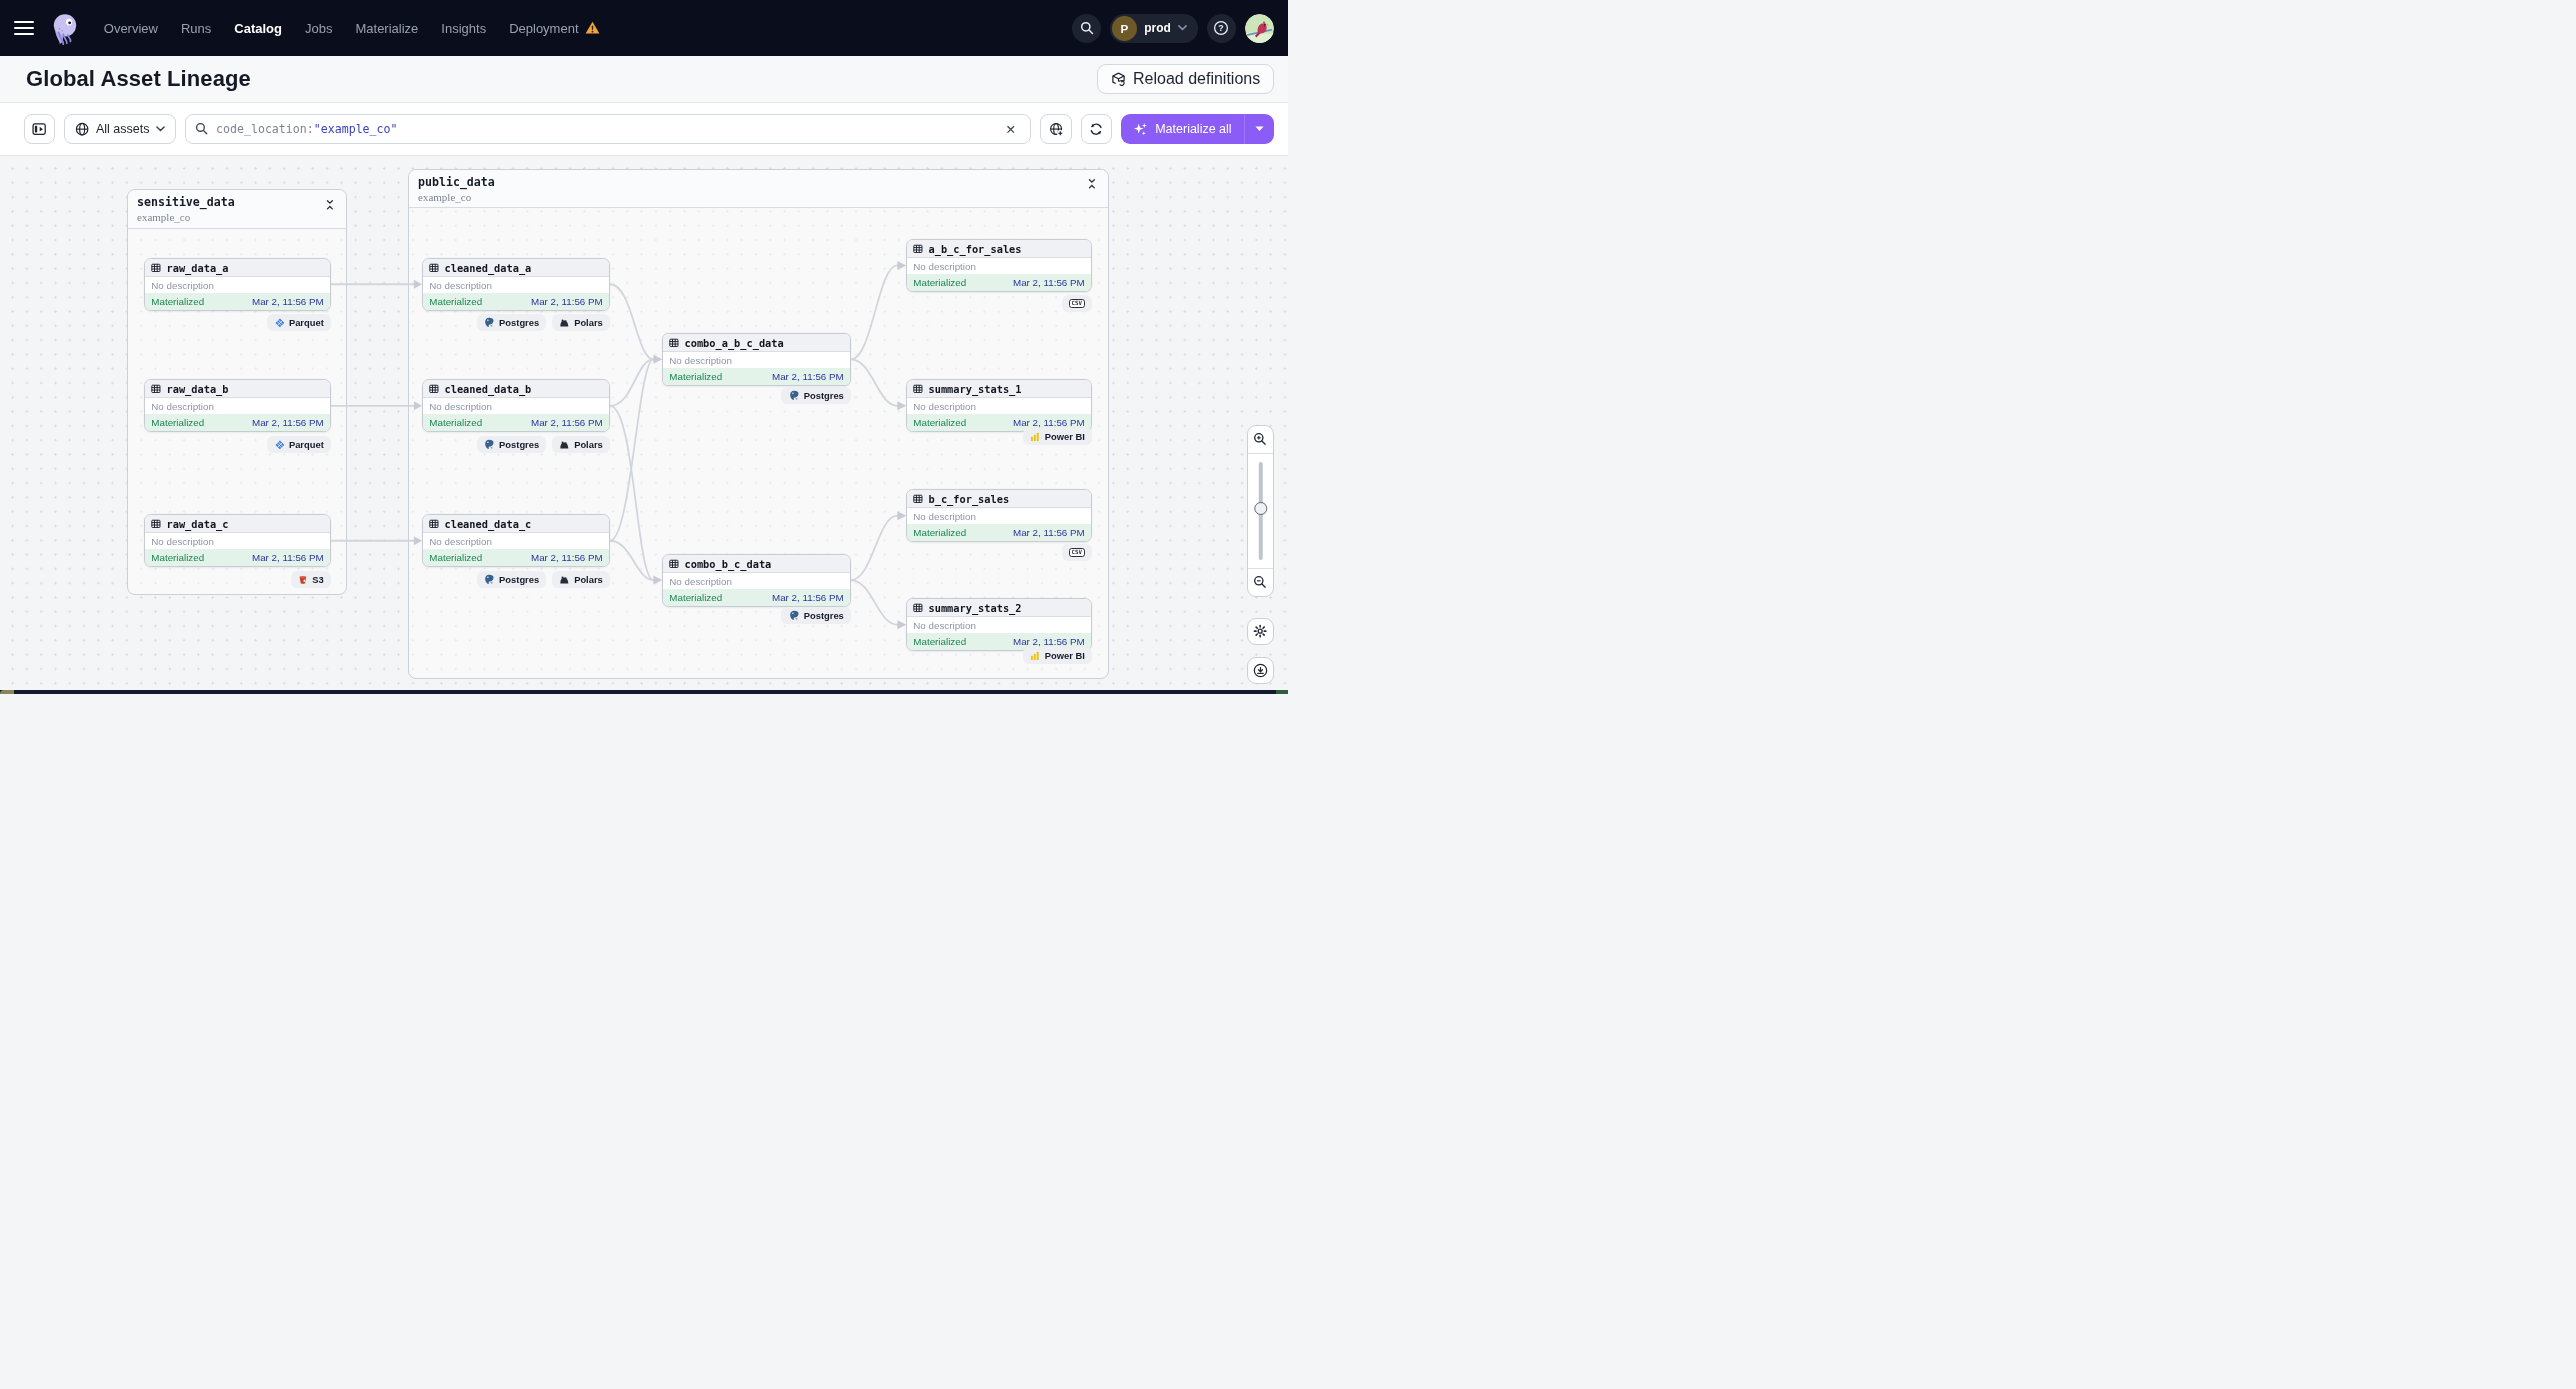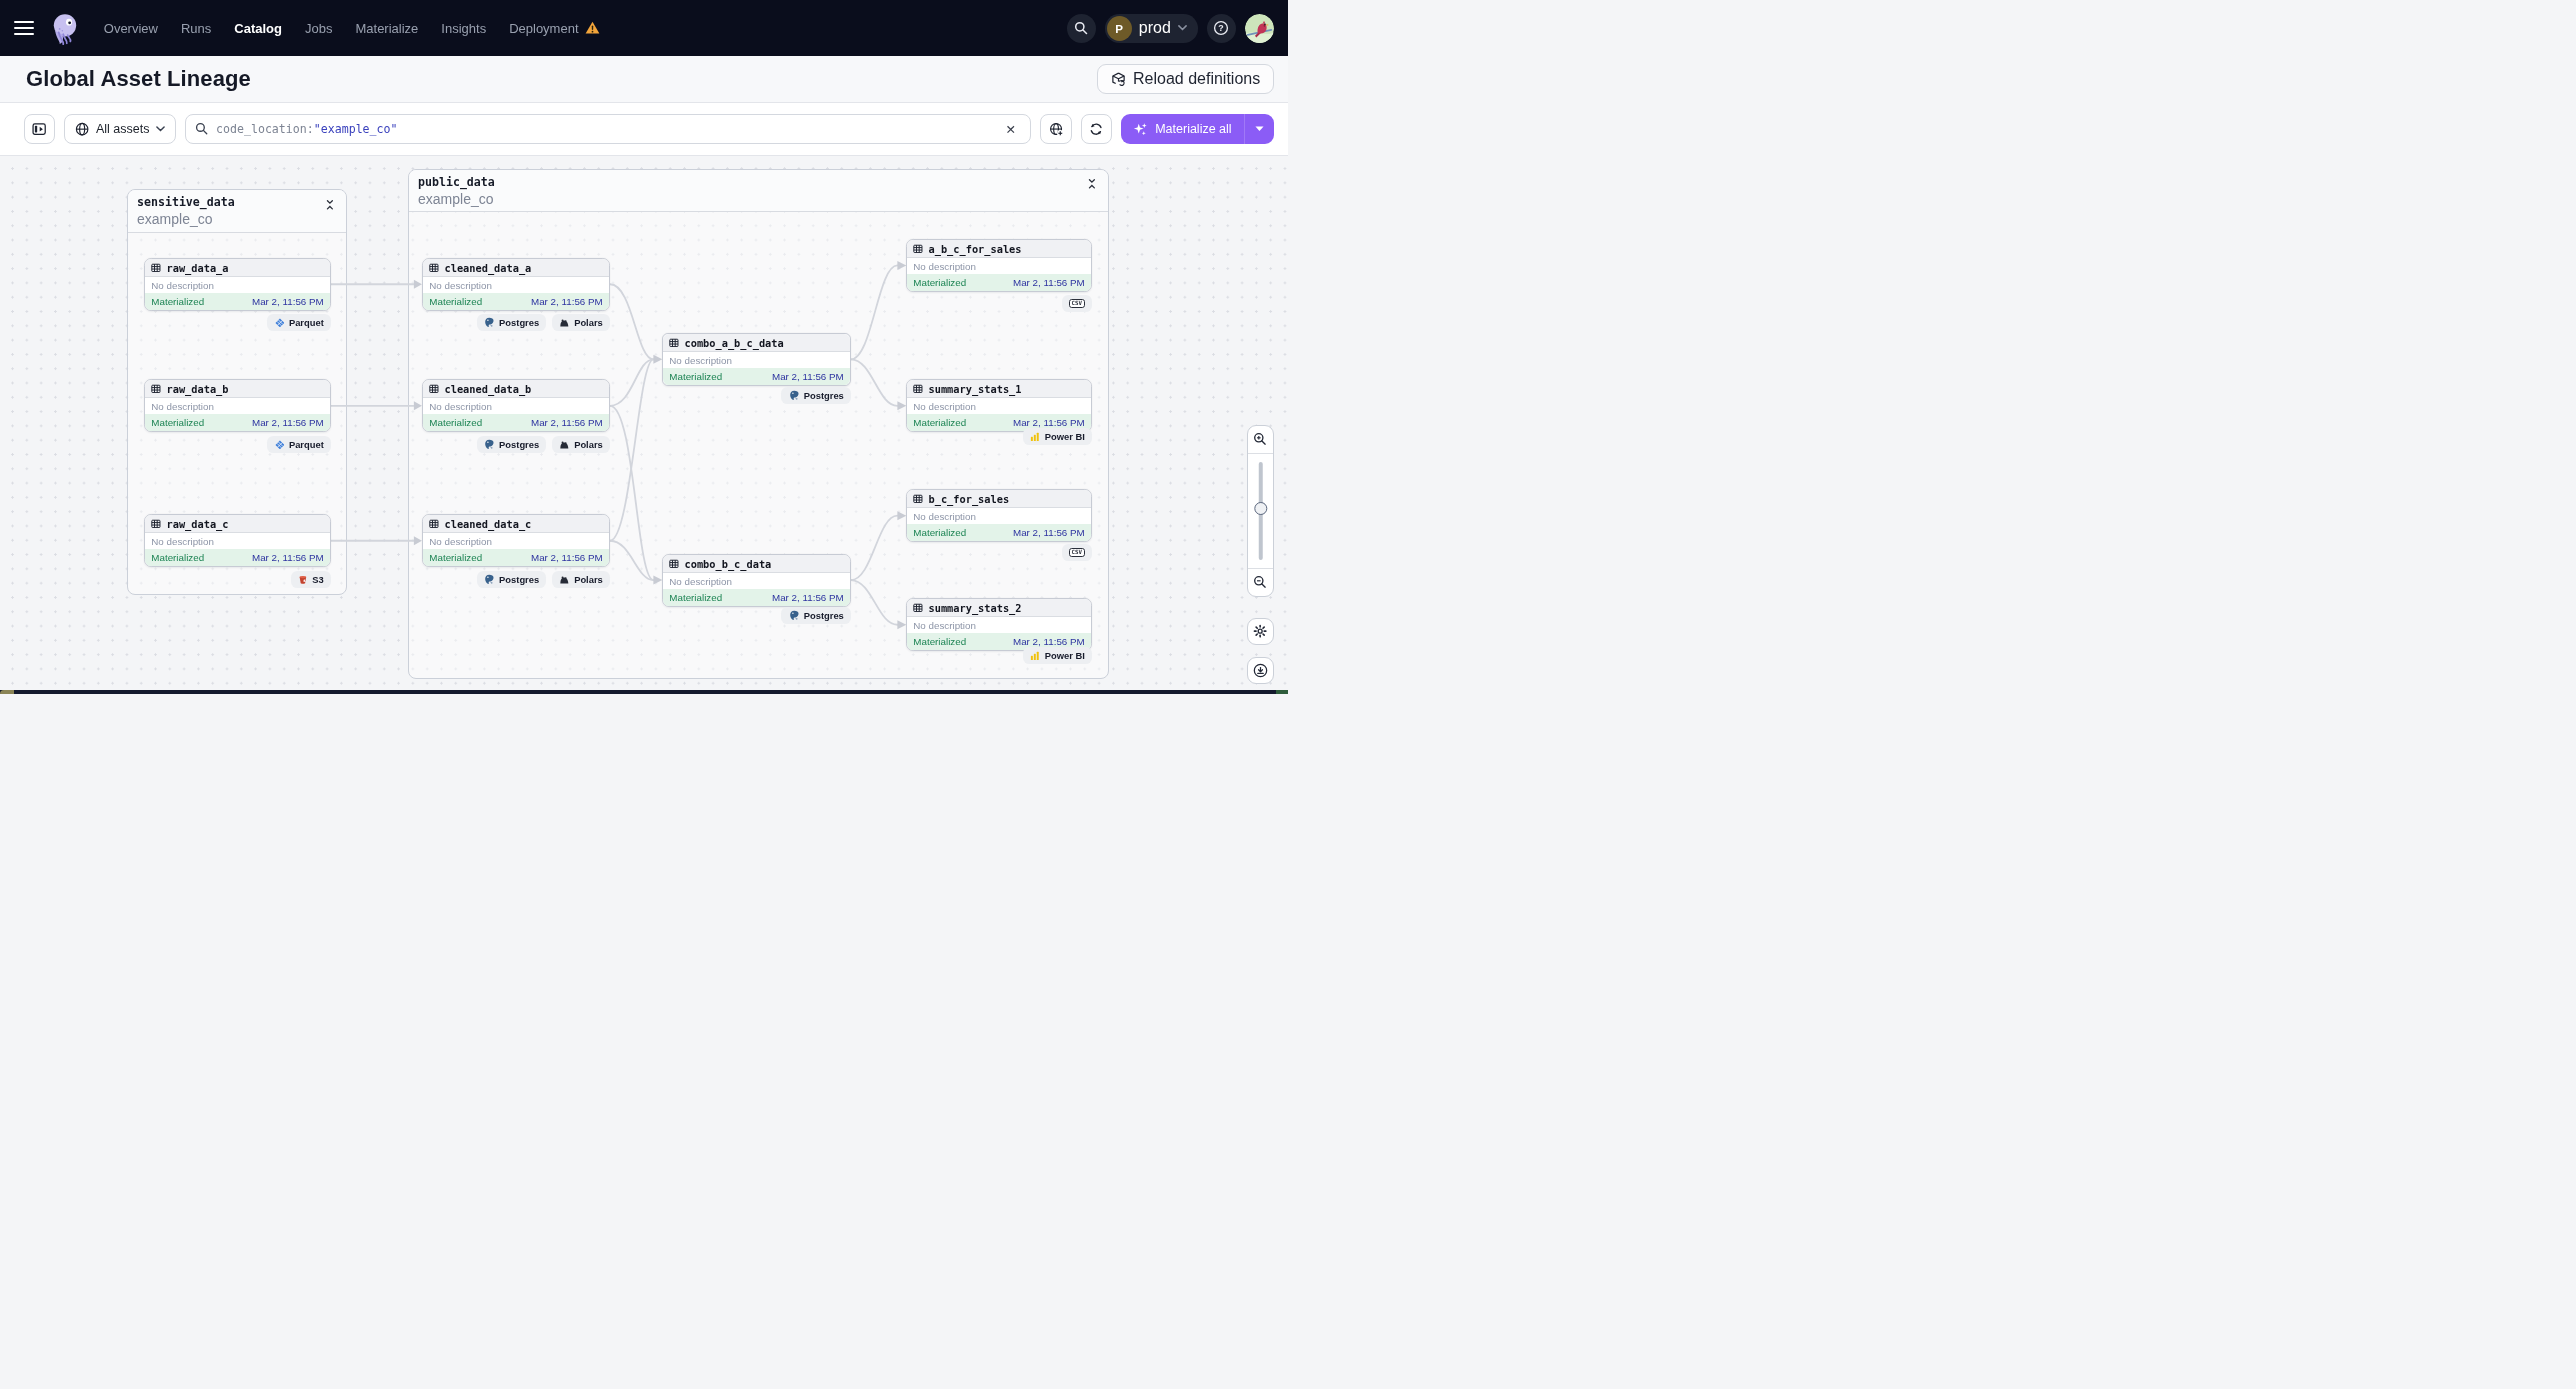--- a/index.html
+++ b/index.html
@@ -11,21 +11,21 @@
   .hamburger { width:19.7px; height:14.3px; display:flex; flex-direction:column; justify-content:space-between; cursor:pointer; margin-right:14.3px; }
   .hamburger div { height:2.2px; background:#FFFFFF; border-radius:1.8px; }
   .brand { width:34px; height:34px; margin-right:21.5px; flex:0 0 auto; }
   .navlinks { display:flex; align-items:center; gap:23px; }
   .navlink { font-size:13px; color:#99A0AF; cursor:pointer; display:flex; align-items:center; gap:6.3px; }
   .navlink.active { color:#FFFFFF; font-weight:700; }
   .nav-right { margin-left:auto; display:flex; align-items:center; gap:9px; }
   .nav-circle { width:29px; height:29px; border-radius:50%; background:#1E2331; display:flex; align-items:center; justify-content:center; cursor:pointer; }
   .prod-pill { height:29px; border-radius:14.3px; background:#1E2331; display:flex; align-items:center; gap:7.2px; padding:1.8px 10.7px 1.8px 1.8px; cursor:pointer; }
   .prod-avatar { width:25px; height:25px; border-radius:50%; background:#6E5A28; color:#fff; font-weight:700; font-size:11.6px; display:flex; align-items:center; justify-content:center; }
-  .prod-label { color:#fff; font-size:16px; font-weight:400; }
+  .prod-label { color:#fff; font-size:12px; font-weight:700; }
   .user-avatar { width:29px; height:29px; border-radius:50%; overflow:hidden; cursor:pointer; }
 
   
   .pagehead { height:47px; background:#F7F8FA; border-bottom:0.9px solid #E3E5EA; display:flex; align-items:center; padding:0 14.3px 0 26px; }
   .pagetitle { font-size:22px; font-weight:700; color:#151926; letter-spacing:0.1px; }
   .reload-btn { margin-left:auto; height:30px; background:#FCFCFD; border:0.9px solid #D4D8DF; border-radius:9px; display:flex; align-items:center; gap:7.2px; padding:0 12.5px; font-size:16px; font-weight:500; color:#1E2330; cursor:pointer; }
 
   
   .toolbar { height:53px; background:#FFFFFF; display:flex; align-items:center; gap:9px; padding:0 14.3px 0 24px; border-bottom:0.9px solid #E3E5EA; }
   .tool-btn { height:30px; min-width:30px; background:#fff; border:0.9px solid #D4D8DF; border-radius:8px; display:flex; align-items:center; justify-content:center; gap:6.3px; cursor:pointer; padding:0 7.2px; }
@@ -41,21 +41,21 @@
 
   
   .canvas { position:relative; width:1288px; height:538px; background-color:#F4F5F7;
     background-image:radial-gradient(circle,#DBDDE3 1px,transparent 1.3px);
     background-size:14.3px 14.3px; background-position:5.4px 5.4px; overflow:hidden; }
   .edges { position:absolute; inset:0; pointer-events:none; }
 
   .grp { position:absolute; border:0.9px solid #CBD0D9; border-radius:8px; background:rgba(255,255,255,.42); }
   .grp-h { background:#FAFBFC; border-bottom:0.9px solid #D8DBE1; border-radius:7.2px 7.2px 0 0; padding:5.4px 9px 4.5px; display:flex; justify-content:space-between; }
   .grp-t { font-family:"DejaVu Sans Mono", monospace; font-weight:700; font-size:11.6px; color:#161B28; }
-  .grp-s { font-family:Liberation Sans, sans-serif; font-size:14px; color:#7D8494; margin-top:1.8px; }
+  .grp-s { font-family:Liberation Serif, serif; font-size:11px; color:#7D8494; margin-top:1.8px; }
   .collapse-btn { cursor:pointer; padding:1.8px; }
 
   .node { position:absolute; background:#fff; border:0.9px solid #C7CBD4; border-radius:7.2px; box-shadow:0 0.9px 1.8px rgba(16,22,36,.07); cursor:pointer; }
   .node-h { display:flex; align-items:center; gap:5.4px; height:18px; padding:0 6.3px; background:#F0F1F4; border-bottom:0.9px solid #DADDE2; border-radius:6.3px 6.3px 0 0; }
   .node-name { font-family:"DejaVu Sans Mono", monospace; font-weight:700; font-size:10.3px; color:#12151F; }
   .node-d { height:16px; display:flex; align-items:center; padding:0 6.3px; font-size:9.8px; color:#8D95A7; background:#fff; }
   .node-s { height:17px; display:flex; align-items:center; justify-content:space-between; padding:0 6.3px; background:#E3F3E9; border-radius:0 0 6.3px 6.3px; font-size:9.8px; }
   .node-s .st { color:#1D8454; }
   .node-s .ts { color:#2E34A0; }
 

